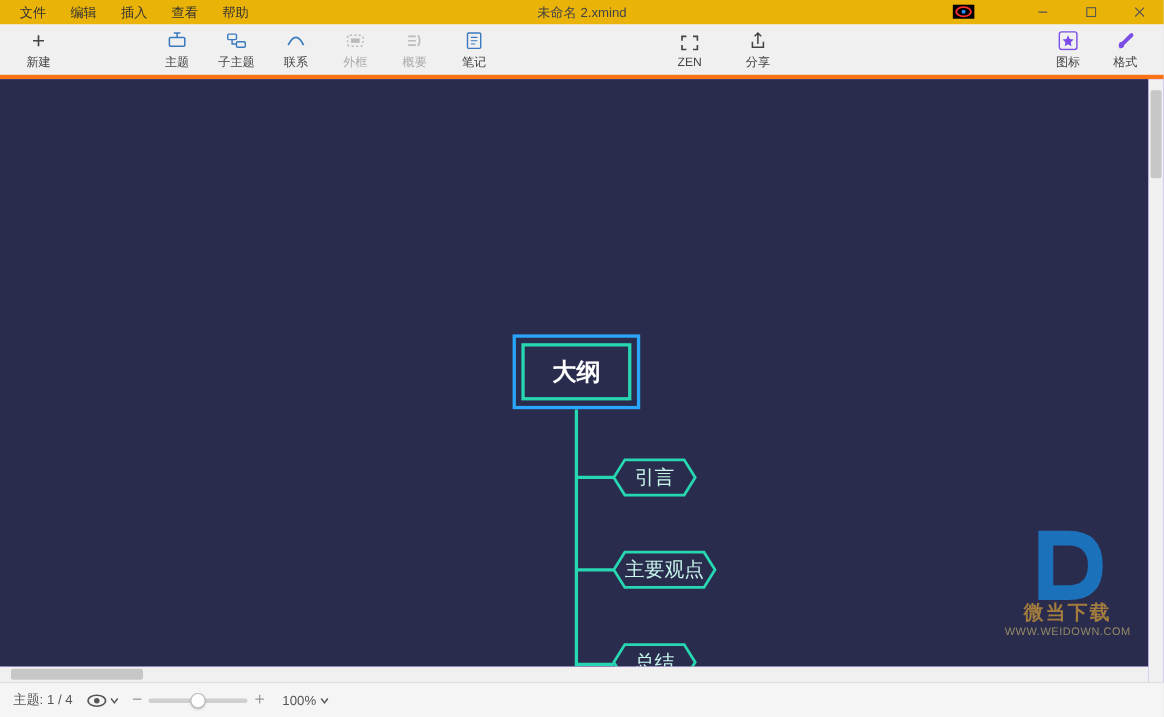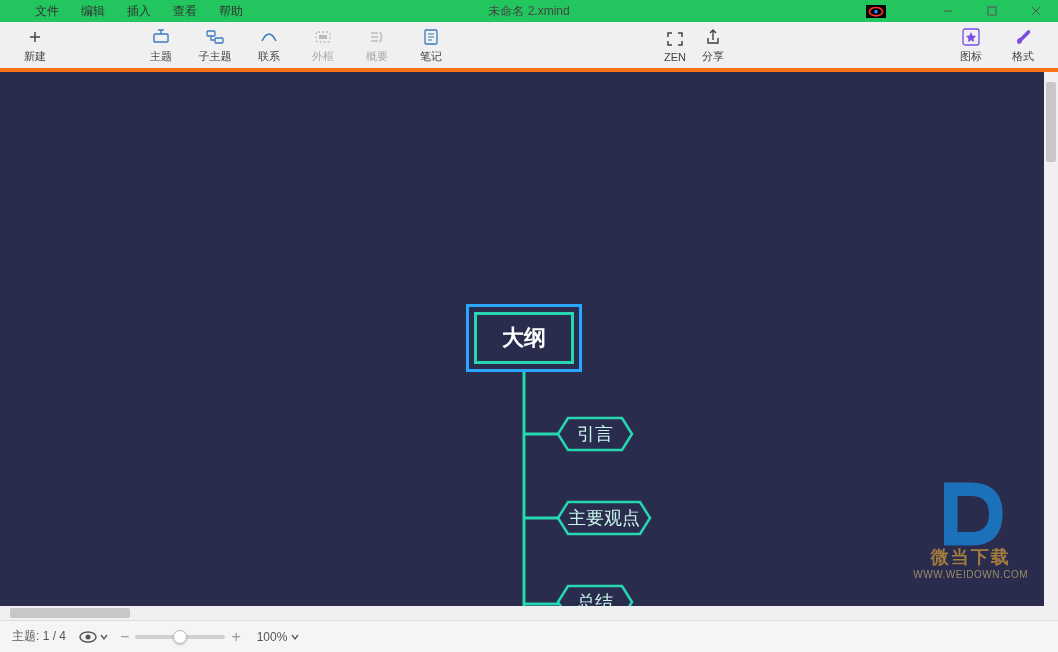--- a/index.html
+++ b/index.html
@@ -1,30 +1,30 @@
 <!DOCTYPE html>
 <html><head>
 <meta charset="utf-8">
 <style>
 * { margin: 0; padding: 0; box-sizing: border-box; font-family: "Microsoft YaHei", "SimSun", sans-serif; }
 html, body { width: 1058px; height: 652px; overflow: hidden; background: #f0f0f0; }
 
-.titlebar { height: 22px; background: #22c55e; display: flex; align-items: center; position: relative; padding-left: 17px; }
+.titlebar { height: 22px; background: #eab308; display: flex; align-items: center; position: relative; }
 .menu { display: flex; gap: 2px; padding-left: 8px; }
 .menu-item { font-size: 12px; padding: 2px 10px; cursor: default; color: #333; }
 .window-title { position: absolute; left: 50%; transform: translateX(-50%); font-size: 12px; color: #444; }
 .titlebar-right { position: absolute; right: 0; display: flex; align-items: center; height: 100%; }
 .eye-badge { width: 20px; height: 14px; margin-right: 40px; }
 .win-ctrl { width: 44px; height: 22px; display: flex; align-items: center; justify-content: center; color: #555; }
 .win-ctrl svg { width: 10px; height: 10px; }
 
 .toolbar { height: 50px; background: #f0f0f0; border-bottom: 4px solid #f97316; display: flex; align-items: center; padding: 0 16px; }
 .tb-group-left { display: flex; }
 .tb-group-main { display: flex; margin-left: 88px; gap: 16px; }
-.tb-group-right { margin-left: auto; display: flex; align-items: center; justify-content: center; }
+.tb-group-right { margin-left: auto; display: flex; gap: 24px; align-items: center; justify-content: center; }
 .tb-group-far { display: flex; gap: 14px; margin-left: 220px; }
 .tb-btn { display: flex; flex-direction: column; align-items: center; justify-content: center; width: 38px; cursor: default; }
 .tb-btn .ic { height: 22px; display: flex; align-items: center; justify-content: center; color: #444; }
 .tb-btn.disabled .ic { color: #aaa; }
 .tb-btn .lbl { font-size: 11px; color: #444; margin-top: 1px; }
 .tb-btn.disabled .lbl { color: #aaa; }
 .tb-btn.purple .ic svg { color: #7b4de6; }
 
 .canvas-wrap { position: relative; width: 1058px; height: 548px; background: #8b5cf6; }
 .vscroll { position: absolute; right: 0; top: 0; width: 14px; height: 548px; background: #f0f0f0; }

